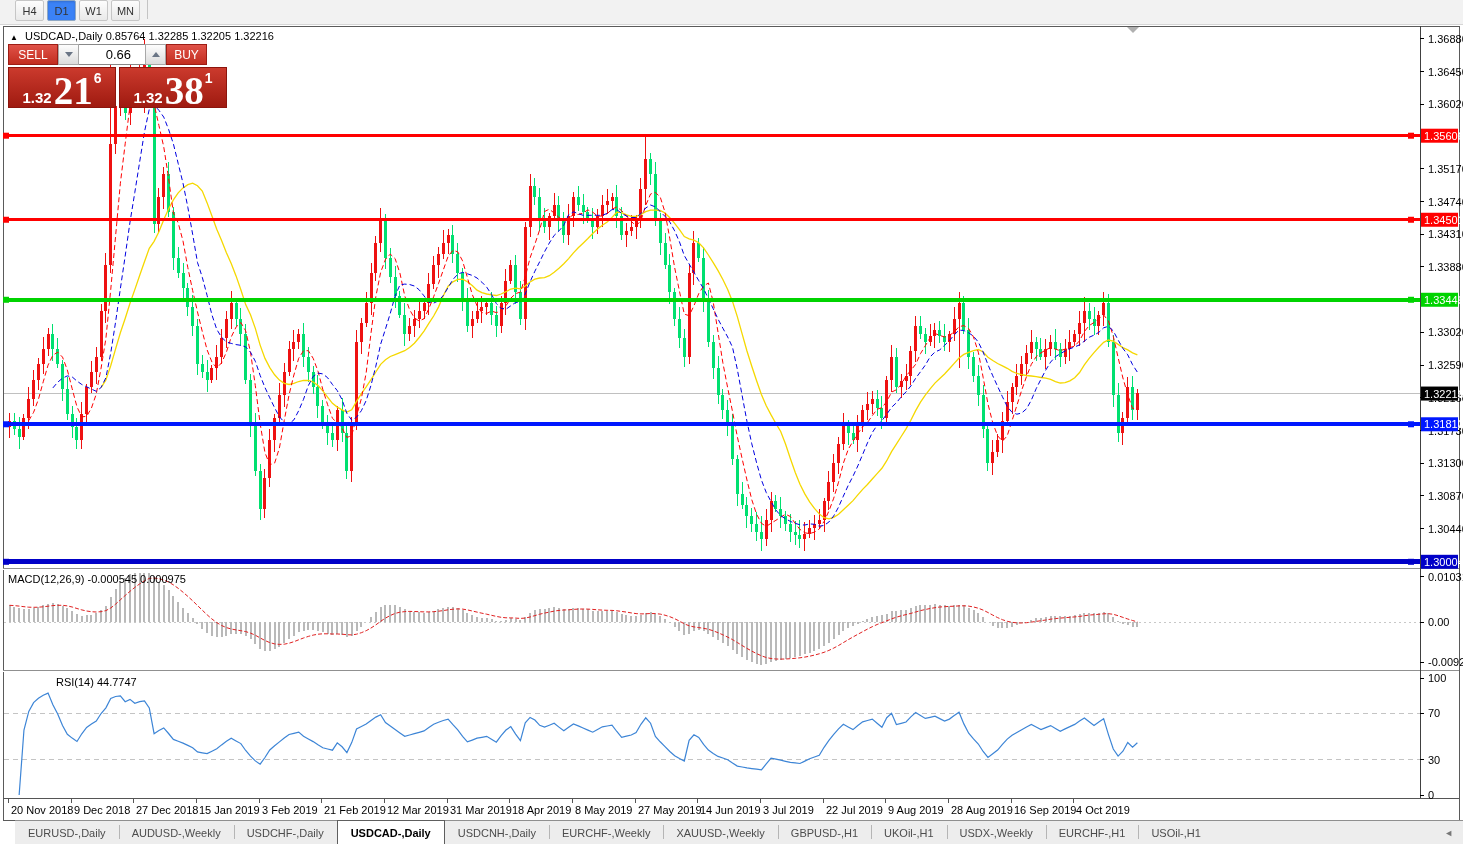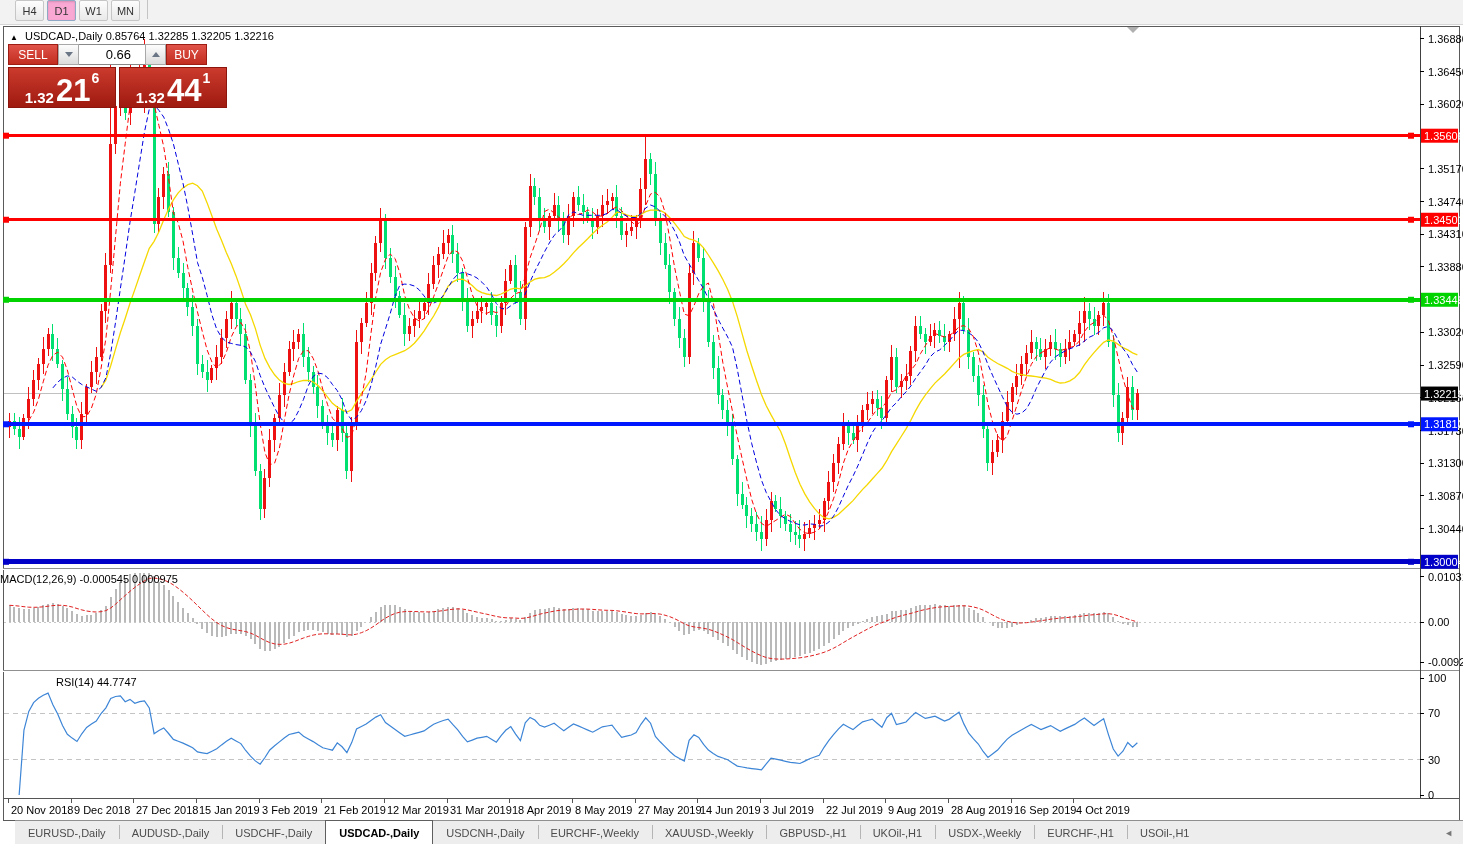--- a/index.html
+++ b/index.html
@@ -4,21 +4,21 @@
 <style>
   html,body{margin:0;padding:0;background:#f0f0f0;font-family:"Liberation Sans",sans-serif;}
   #app{position:relative;width:1463px;height:844px;overflow:hidden;background:#fff;}
   svg text{font-family:"Liberation Sans",sans-serif;}
 
   
   .tf-bar{position:absolute;left:0;top:0;width:1463px;height:25px;background:#f2f2f2;
     border-bottom:1px solid #d6d6d6;display:flex;align-items:flex-start;padding-left:15px;box-sizing:border-box;}
   .tf-btn{min-width:27px;height:19px;margin-right:3px;font-size:11px;color:#333;background:linear-gradient(#fdfdfd,#e9e9e9);
     border:1px solid #c6c6c6;border-radius:2px;display:flex;align-items:center;justify-content:center;cursor:default;}
-  .tf-btn.active{background:#f9a8d4;border:1px solid #8fa8c4;box-shadow:inset 0 1px 2px rgba(0,0,0,.15);}
+  .tf-btn.active{background:#3b82f6;border:1px solid #8fa8c4;box-shadow:inset 0 1px 2px rgba(0,0,0,.15);}
   .tf-sep{width:1px;height:19px;background:#c4c4c4;margin:0 4px;}
 
   
   .chart-title{position:absolute;left:10px;top:30px;font-size:11px;color:#000;white-space:nowrap;}
   .chart-title .arr{font-size:8px;margin-right:4px;}
 
   
   .trade-panel{position:absolute;left:8px;top:44px;width:219px;}
   .tp-row1{display:flex;height:21px;}
   .tp-sell,.tp-buy{border:1px solid #9d1d15;color:#fff;font-size:12px;background:linear-gradient(#e05248,#c22d20);
@@ -28,21 +28,21 @@
   .tp-step{width:21px;background:linear-gradient(#fdfdfd,#dcdcdc);border:1px solid #a8a8a8;display:flex;align-items:center;justify-content:center;padding:0;}
   .tri{width:0;height:0;border-left:4px solid transparent;border-right:4px solid transparent;}
   .tri.down{border-top:5px solid #6a7585;}
   .tri.up{border-bottom:5px solid #6a7585;}
   .tp-vol{width:66px;background:#fff;border-top:1px solid #888;border-bottom:1px solid #888;font-size:13px;color:#000;
     display:flex;align-items:center;justify-content:flex-end;padding-right:14px;box-sizing:border-box;}
   .tp-row2{display:flex;margin-top:2px;gap:3px;}
   .tp-price{flex:1;height:37px;background:linear-gradient(#cb3a2d,#9f1a10);border:1px solid #8c150d;color:#fff;
     display:flex;align-items:flex-end;justify-content:center;padding-bottom:2px;}
   .tp-pre{font-size:15px;font-weight:bold;margin-right:2px;line-height:15px;}
-  .tp-big{font-size:31px;font-weight:bold;line-height:29px;font-family:Liberation Sans, sans-serif;}
+  .tp-big{font-size:39px;font-weight:bold;line-height:29px;font-family:Liberation Serif, serif;}
   .tp-sup{font-size:14px;font-weight:bold;line-height:30px;vertical-align:top;margin-left:1px;transform:translateY(-12px);}
 
   .panel-label{position:absolute;font-size:11px;color:#000;white-space:nowrap;}
 
   
   .tab-bar{position:absolute;left:15px;top:820px;width:1463px;height:24px;background:#ededed;border-top:1px solid #8f8f8f;
     display:flex;align-items:stretch;font-size:11px;color:#4c4c4c;box-sizing:border-box;}
   .tab{display:flex;align-items:center;padding:0 13px;position:relative;cursor:default;white-space:nowrap;}
   .tab + .tab::before{content:"";position:absolute;left:0;top:4px;bottom:5px;width:1px;background:#b5b5b5;}
   .tab.active{background:#fff;color:#000;font-weight:bold;border:1px solid #5e5e5e;border-bottom:none;margin-top:-1px;z-index:2;}
@@ -933,32 +933,32 @@
       <button class="tp-buy">BUY</button>
     </div>
     <div class="tp-row2">
       <div class="tp-price">
         <span class="tp-pre">1.32</span>
         <span class="tp-big">21</span>
         <span class="tp-sup">6</span>
       </div>
       <div class="tp-price">
         <span class="tp-pre">1.32</span>
-        <span class="tp-big">44</span>
+        <span class="tp-big">38</span>
         <span class="tp-sup">1</span>
       </div>
     </div>
   </div>
 
-  <div class="panel-label" style="left:0;top:573px;">MACD(12,26,9) -0.000545 0.000975</div>
+  <div class="panel-label" style="left:8px;top:573px;">MACD(12,26,9) -0.000545 0.000975</div>
   <div class="panel-label" style="left:8px;top:676px;padding-left:48px;">RSI(14) 44.7747</div>
 
   <div class="tab-bar" id="tabbar">
     <div class="tab">EURUSD-,Daily</div>
-      <div class="tab">AUDUSD-,Daily</div>
+      <div class="tab">AUDUSD-,Weekly</div>
       <div class="tab">USDCHF-,Daily</div>
       <div class="tab active">USDCAD-,Daily</div>
       <div class="tab">USDCNH-,Daily</div>
       <div class="tab">EURCHF-,Weekly</div>
       <div class="tab">XAUUSD-,Weekly</div>
       <div class="tab">GBPUSD-,H1</div>
       <div class="tab">UKOil-,H1</div>
       <div class="tab">USDX-,Weekly</div>
       <div class="tab">EURCHF-,H1</div>
       <div class="tab">USOil-,H1</div>

